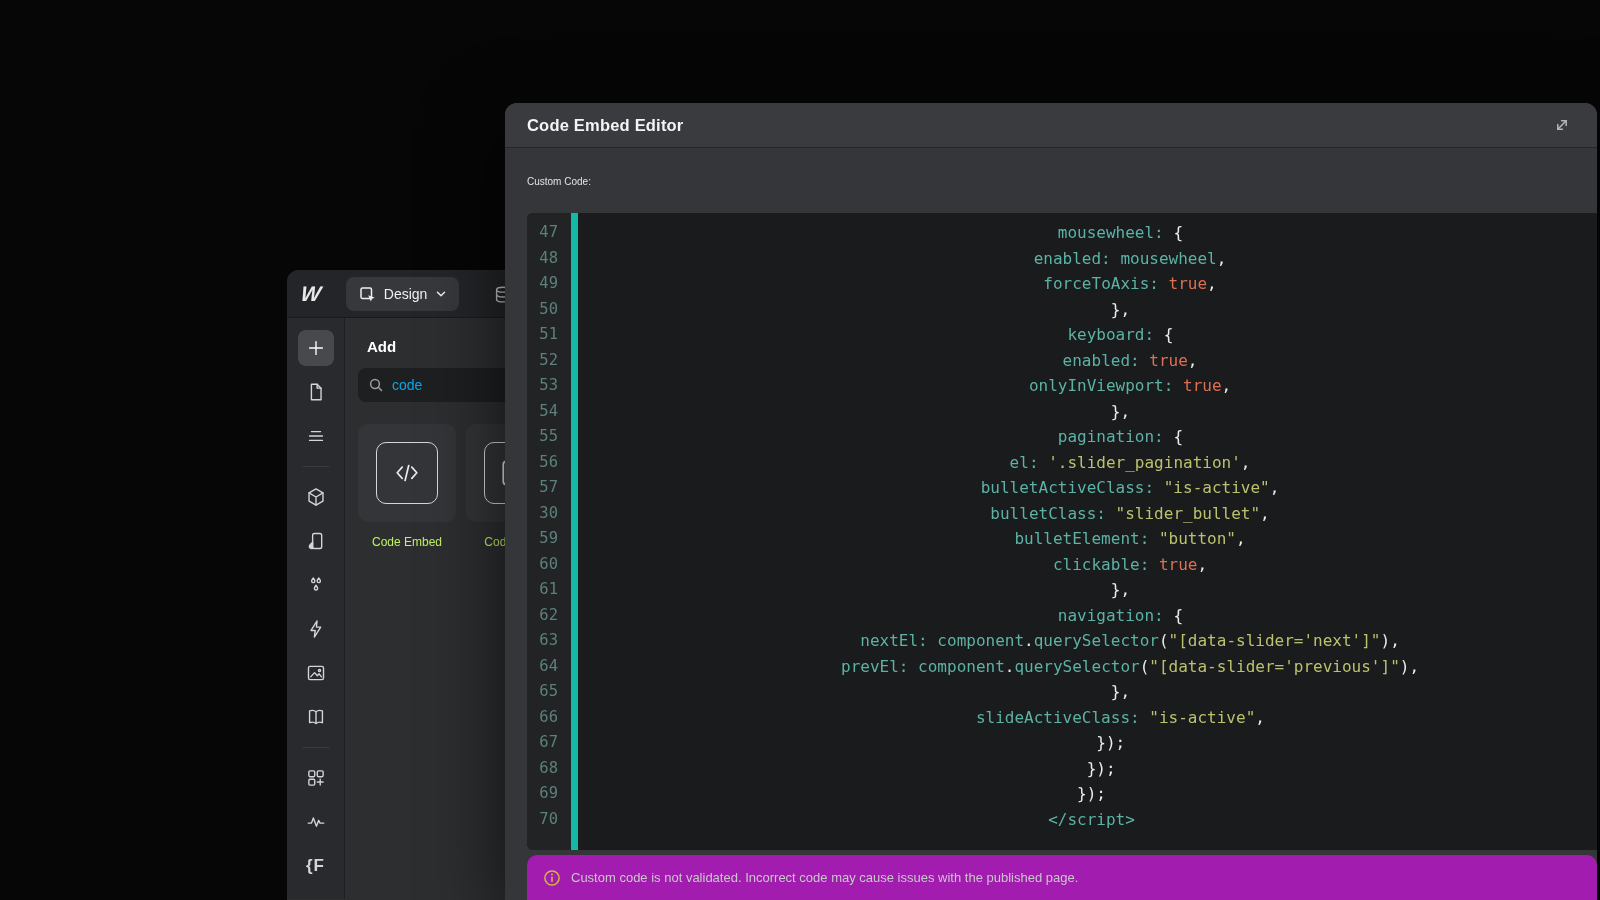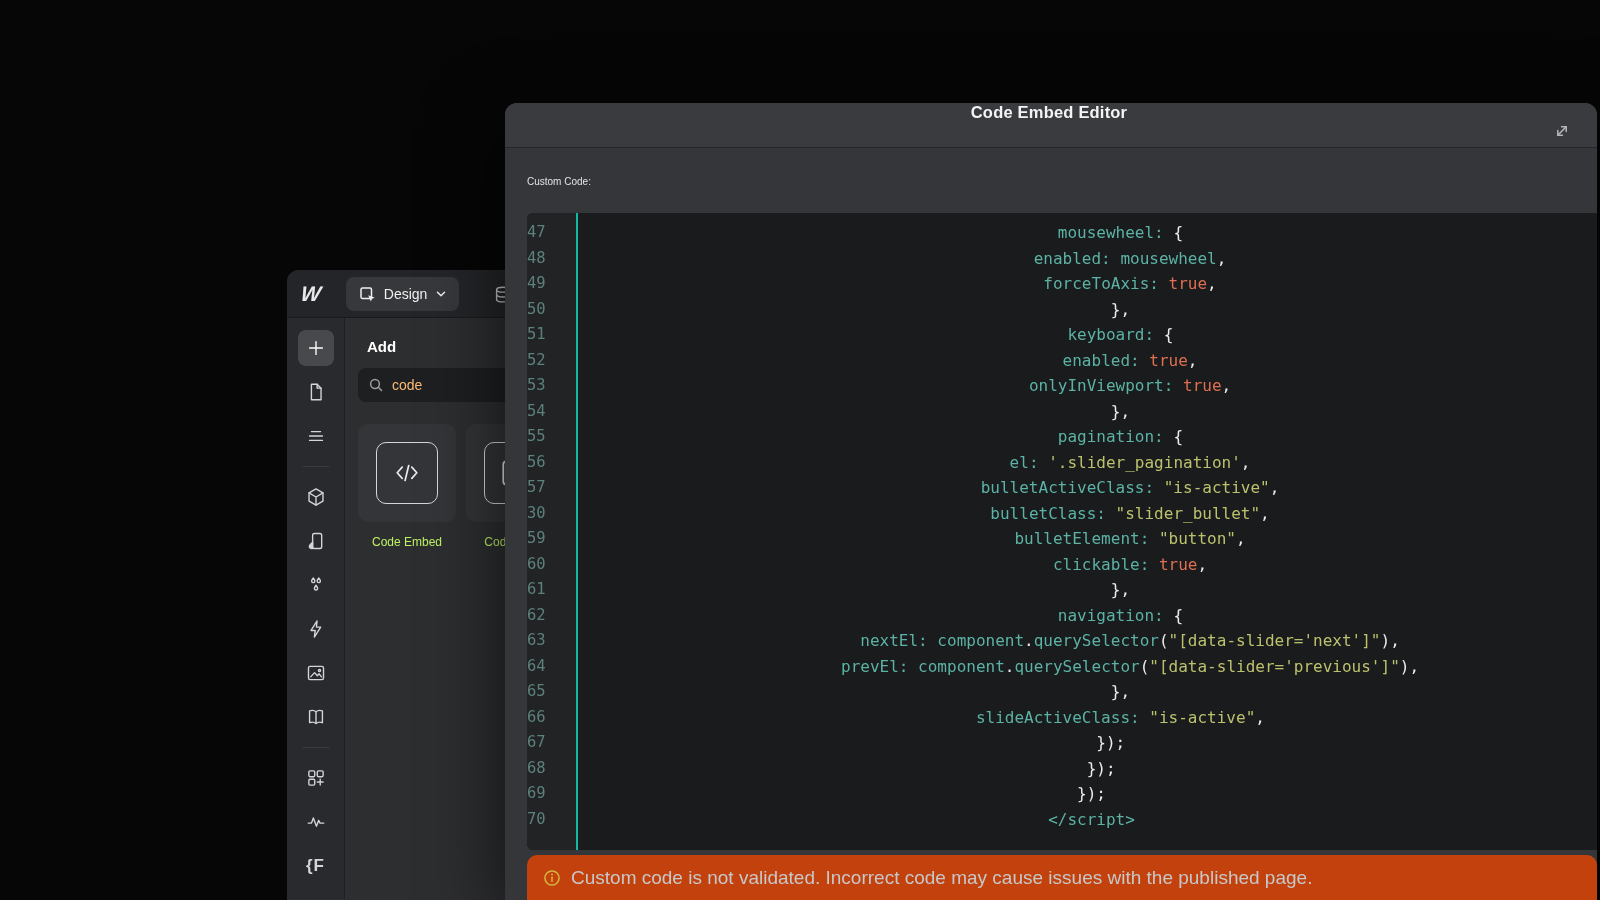--- a/index.html
+++ b/index.html
@@ -28,53 +28,53 @@
   .fin { font-size:17px; font-weight:700; letter-spacing:1px; color:#d3d5d7; }
   .panel { flex:1; padding-top:20px; overflow:hidden; }
   .panel-title { margin-left:22px; font-size:15px; font-weight:700; color:#ffffff; }
   .tabs { margin-top:21px; padding-left:22px; border-bottom:1px solid #3a3b3e; display:flex; gap:26px; }
   .tab { font-size:14px; padding-bottom:11px; position:relative; color:#9b9da0; }
   .tab.active { color:#ffffff; font-weight:600; }
   .tab.active::after { content:""; position:absolute; left:0; right:0; bottom:-1px; height:2.5px;
                        background:#ffffff; border-radius:2px; }
   .search { margin:13px 0 0 13px; width:245px; height:34px; background:#1e1f21; border-radius:8px;
             display:flex; align-items:center; gap:8px; padding:0 10px; color:#9b9da0; }
-  .search input { background:transparent; border:none; outline:none; color:#fdba74; font-size:14px;
+  .search input { background:transparent; border:none; outline:none; color:#0ea5e9; font-size:14px;
                   width:150px; font-family:"Liberation Sans", sans-serif; }
   .cards { margin:22px 0 0 13px; display:flex; gap:10px; }
   .card { width:98px; display:flex; flex-direction:column; align-items:center; }
   .card-tile { width:98px; height:98px; background:#343538; border-radius:10px;
                display:flex; align-items:center; justify-content:center; }
   .card-box { width:62px; height:62px; border:1.5px solid #d6d7d9; border-radius:10px;
               display:flex; align-items:center; justify-content:center; color:#e9eaeb; }
   .card-label { margin-top:13px; font-size:12px; color:#bef264; white-space:nowrap; }
 
   
   .modal { position:absolute; left:505px; top:103px; width:1092px; height:797px;
            background:#343639; border-radius:12px 12px 0 0; box-shadow:0 24px 80px rgba(0,0,0,.65); }
   .modal-header { height:45px; background:#3a3b3e; border-bottom:1px solid #262729;
-                  border-radius:12px 12px 0 0; display:flex; align-items:center; padding:0 26px 0 22px;flex-direction:column; }
+                  border-radius:12px 12px 0 0; display:flex; align-items:center; padding:0 26px 0 22px; }
   .modal-title { font-size:16.5px; font-weight:700; color:#f3f4f4; letter-spacing:.2px; }
   .expand { margin-left:auto; color:#b5b6b8; }
   .field-label { margin:28px 0 0 22px; font-size:10px; color:#e2e3e4; height:20px; }
   .editor { margin:17px 0 0 22px; width:1070px; height:637px; background:#191b1c;
             border-radius:6px 0 0 6px; display:flex; overflow:hidden;
             font-family:"DejaVu Sans Mono", monospace; font-size:16px; }
-  .gutter { width:51px; background:#212324; border-right:2px solid #14b8a6; padding-top:7px;
-            color:var(--line_number,#5d807c); text-align:left; flex:none; }
+  .gutter { width:51px; background:#212324; border-right:7px solid #14b8a6; padding-top:7px;
+            color:var(--line_number,#5d807c); text-align:right; flex:none; }
   .ln { height:25.5px; line-height:25.5px; padding-right:13px; font-size:15.5px; }
   .code { flex:1; padding:7px 0 0 8px; white-space:pre; overflow:hidden; }
   .code-line { height:25.5px; line-height:25.5px;text-align:center; }
   .tok-k { color:var(--key,#5cb2a6); }
   .tok-s { color:var(--string,#bdc16d); }
   .tok-b { color:var(--boolean,#de6f51); }
   .tok-p { color:var(--plain,#ebecec); }
-  .modal-footer { position:absolute; left:22px; right:0; bottom:0; height:45px; background:#c2410c;
+  .modal-footer { position:absolute; left:22px; right:0; bottom:0; height:45px; background:#a21caf;
                   border-radius:10px 10px 0 0; display:flex; align-items:center; gap:10px;
-                  padding:0 16px; font-size:19px; color:#c7c8c9; }
+                  padding:0 16px; font-size:13px; color:#c7c8c9; }
   .warn-ic { color:var(--warning,#d3b840); flex:none; }
 </style>
 </head>
 <body>
 
 <div class="designer">
   <div class="topbar">
     <span class="wf-logo">W</span>
     <div class="design-btn">
       <svg class="ic" width="18" height="18" viewBox="0 0 18 18" style="overflow:visible">

